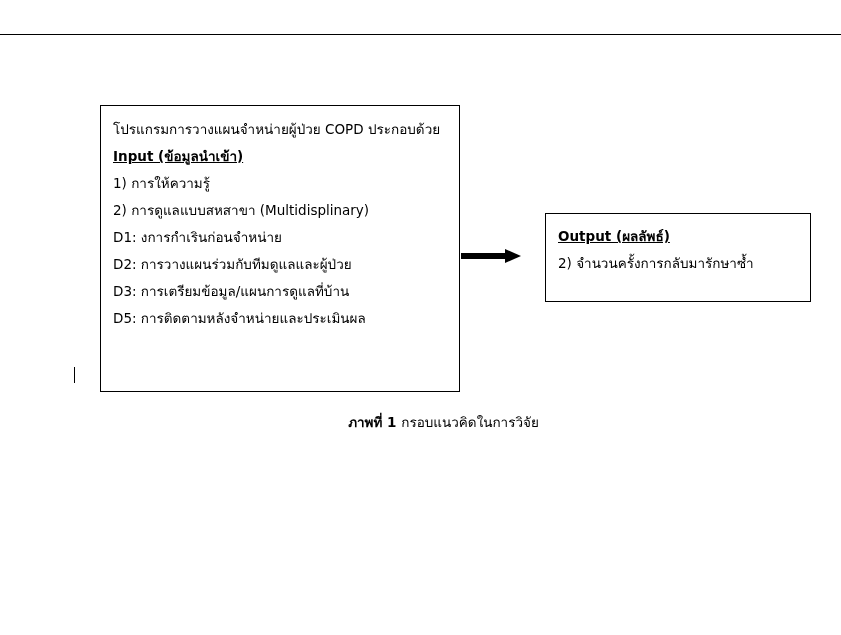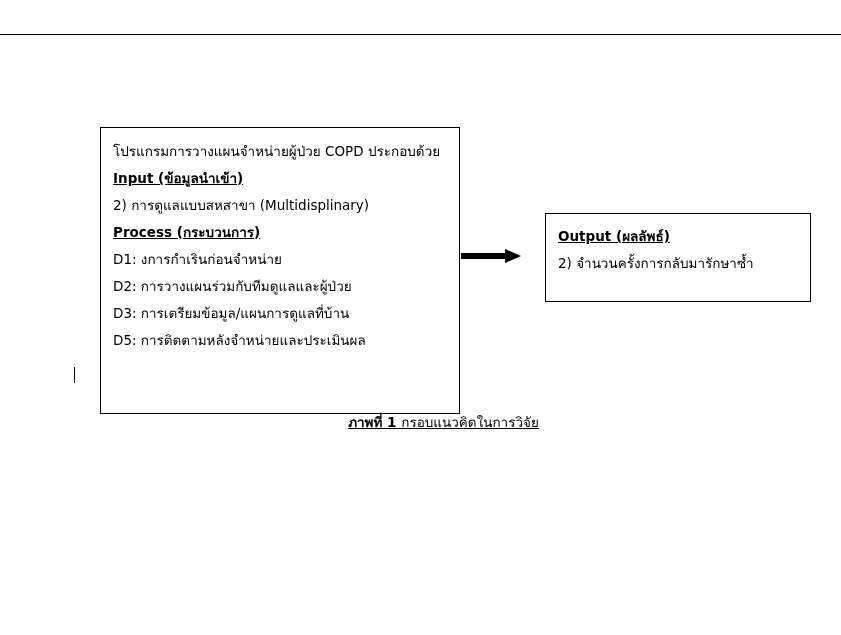--- a/index.html
+++ b/index.html
@@ -38,21 +38,21 @@
 
   
   .box {
     position: absolute;
     box-sizing: border-box;
     border: 1px solid #000000;
     background: #ffffff;
   }
   .input-box {
     left: 100px;
-    top: 127px;
+    top: 105px;
     width: 360px;
     height: 287px;
     padding: 10px 20px 8px 12px;
   }
   .output-box {
     left: 521px;
     top: 213px;
     width: 266px;
     height: 89px;
     padding: 9px 12px 8px 12px;
@@ -102,37 +102,36 @@
   
   .caption {
     position: absolute;
     left: 100px;
     top: 411px;
     width: 687px;
     text-align: center;
     font-size: 13.5px;
     font-weight: bold;
     white-space: nowrap;
-    text-decoration: underline;
   }
   .caption .normal {
     font-weight: normal;
   }
 </style>
 </head>
 <body>
 
 <div class="page-rule"></div>
 <div class="caret-mark"></div>
 
 <div class="box input-box">
   <div class="line">โปรแกรมการวางแผนจำหน่ายผู้ป่วย COPD ประกอบด้วย</div>
   <div class="line bold">Input (ข้อมูลนำเข้า)</div>
+  <div class="line indent">1)  การให้ความรู้</div>
   <div class="line indent">2)  การดูแลแบบสหสาขา (Multidisplinary)</div>
-  <div class="line bold">Process (กระบวนการ)</div>
   <div class="line indent">D1: งการกำเรินก่อนจำหน่าย</div>
   <div class="line indent">D2: การวางแผนร่วมกับทีมดูแลและผู้ป่วย</div>
   <div class="line indent">D3: การเตรียมข้อมูล/แผนการดูแลที่บ้าน</div>
   <div class="line indent">D5: การติดตามหลังจำหน่ายและประเมินผล</div>
 </div>
 
 <div class="arrow">
   <div class="shaft"></div>
   <div class="head"></div>
 </div>

